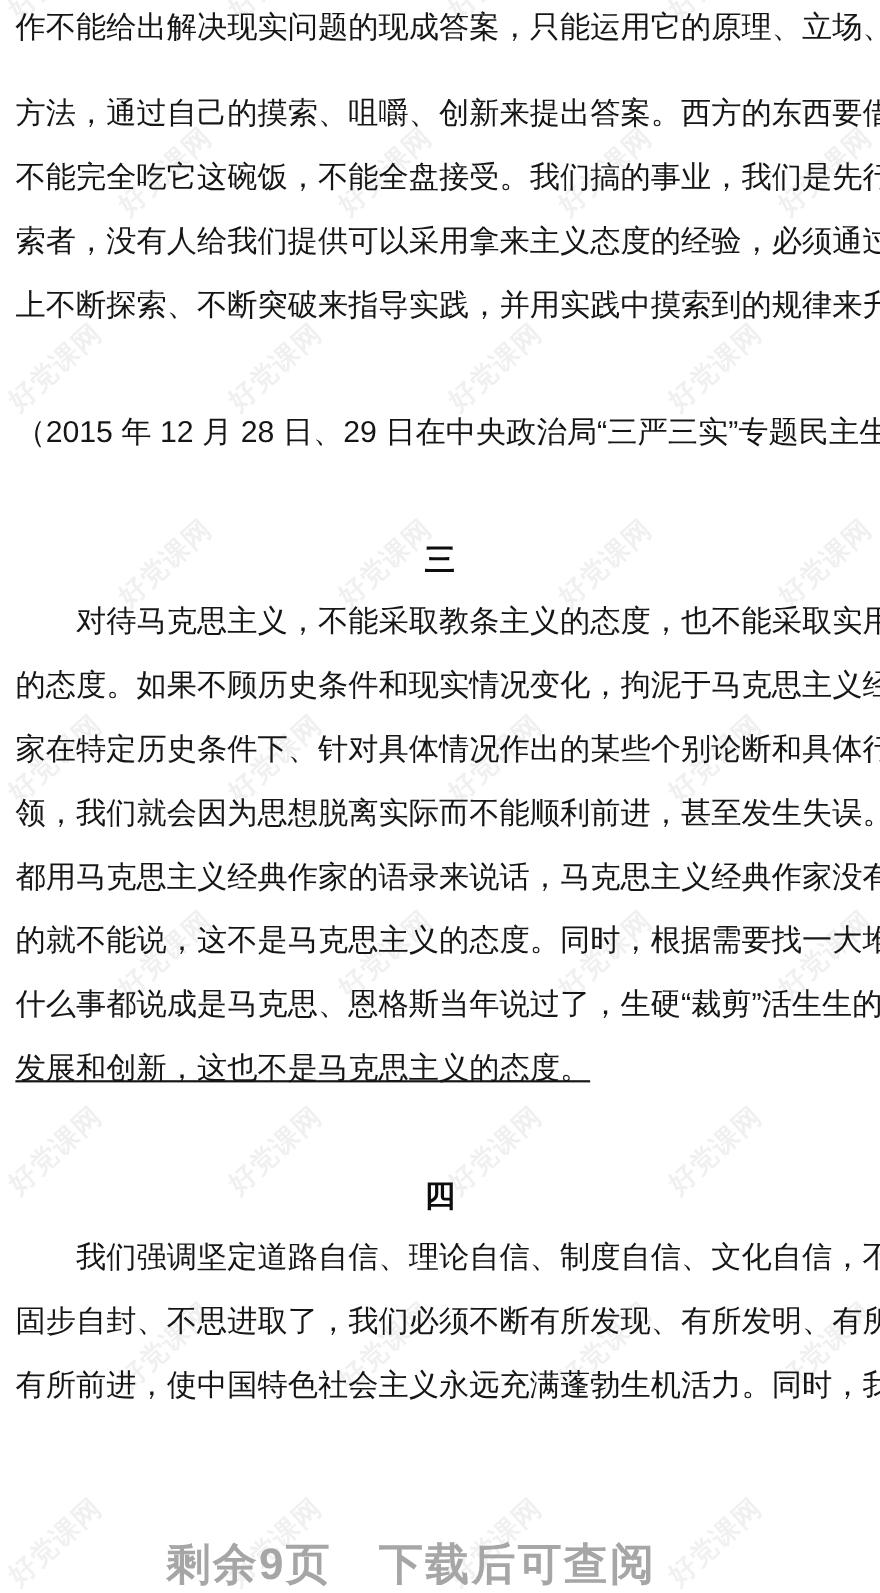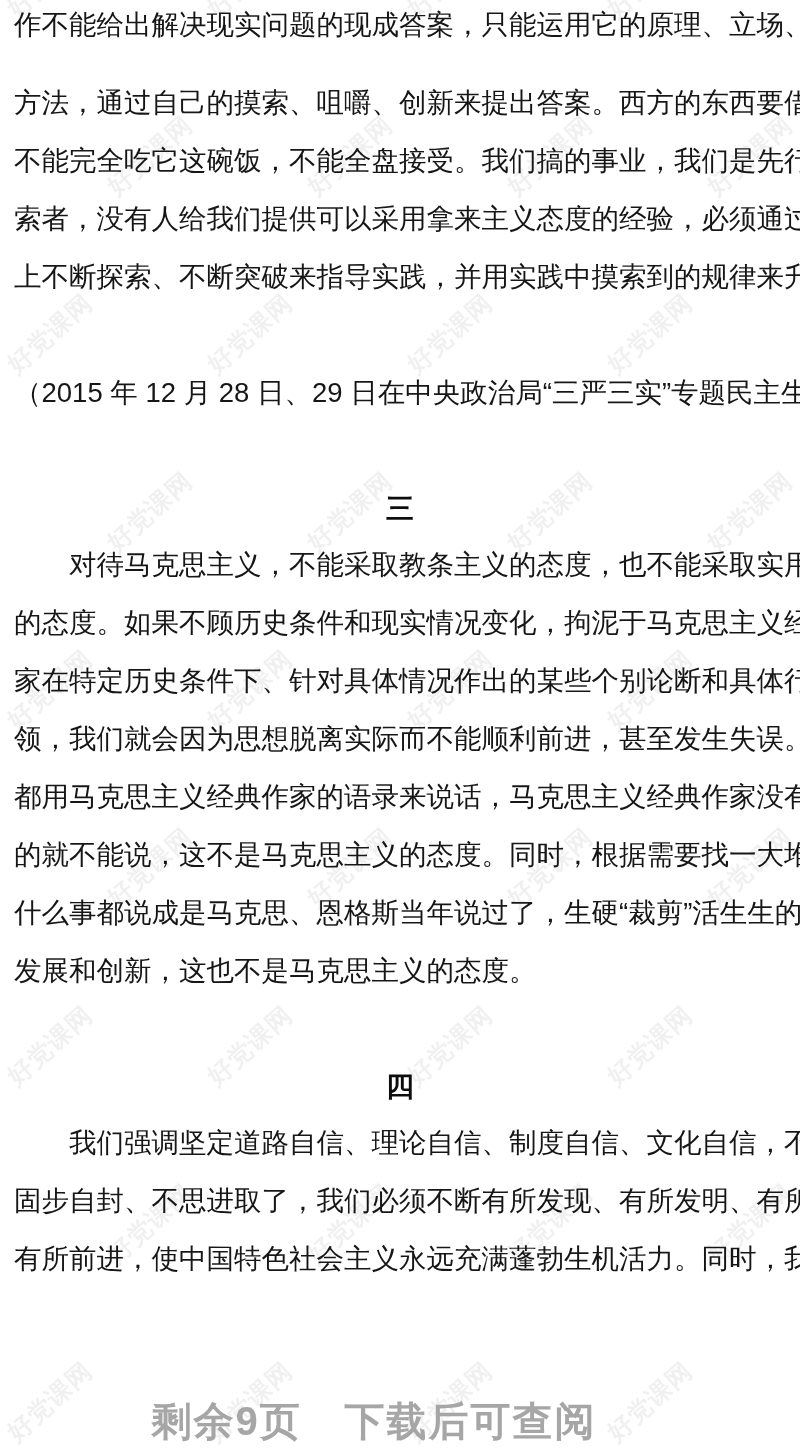--- a/index.html
+++ b/index.html
@@ -522,21 +522,21 @@
         <span>硬</span>
         <span>“</span>
         <span>裁</span>
         <span>剪</span>
         <span>”</span>
         <span>活</span>
         <span>生</span>
         <span>生</span>
         <span>的</span>
       </div>
-      <div class="line left" style="top: 954px;">发展和创新，这也不是马克思主义的态度。</div>
+      <div class="line left" style="top: 954px; text-decoration: underline;">发展和创新，这也不是马克思主义的态度。</div>
       <div class="heading" style="top: 1068px;">四</div>
       <div class="line just" style="top: 1126px;">
         <span>　</span>
         <span>　</span>
         <span>我</span>
         <span>们</span>
         <span>强</span>
         <span>调</span>
         <span>坚</span>
         <span>定</span>

